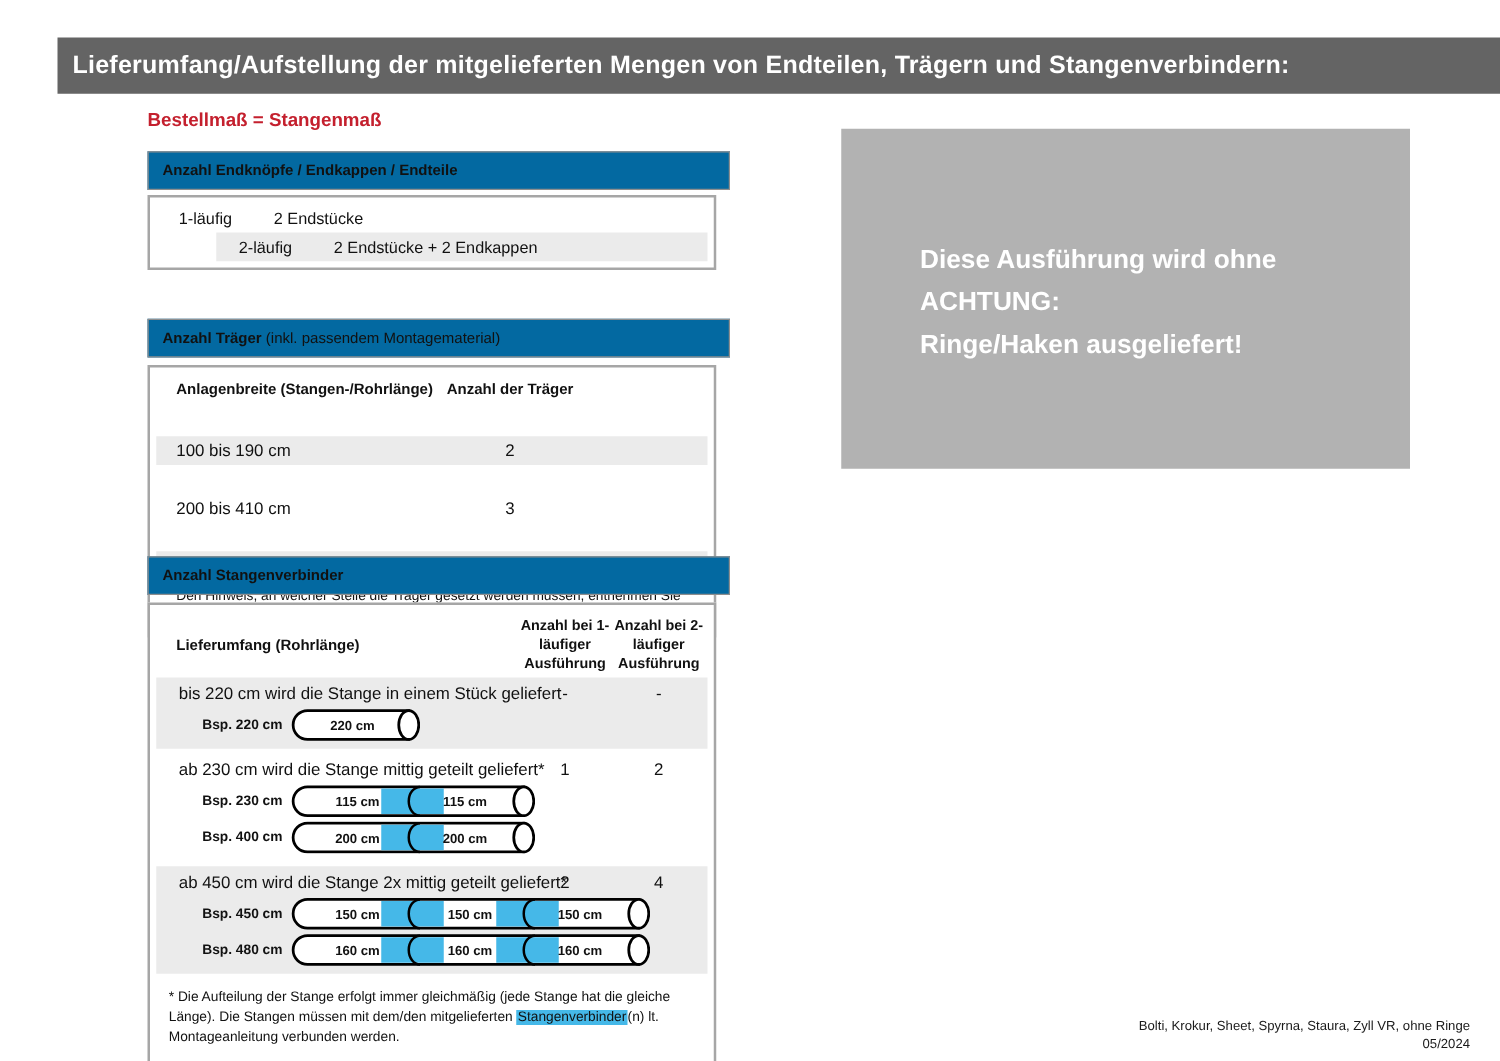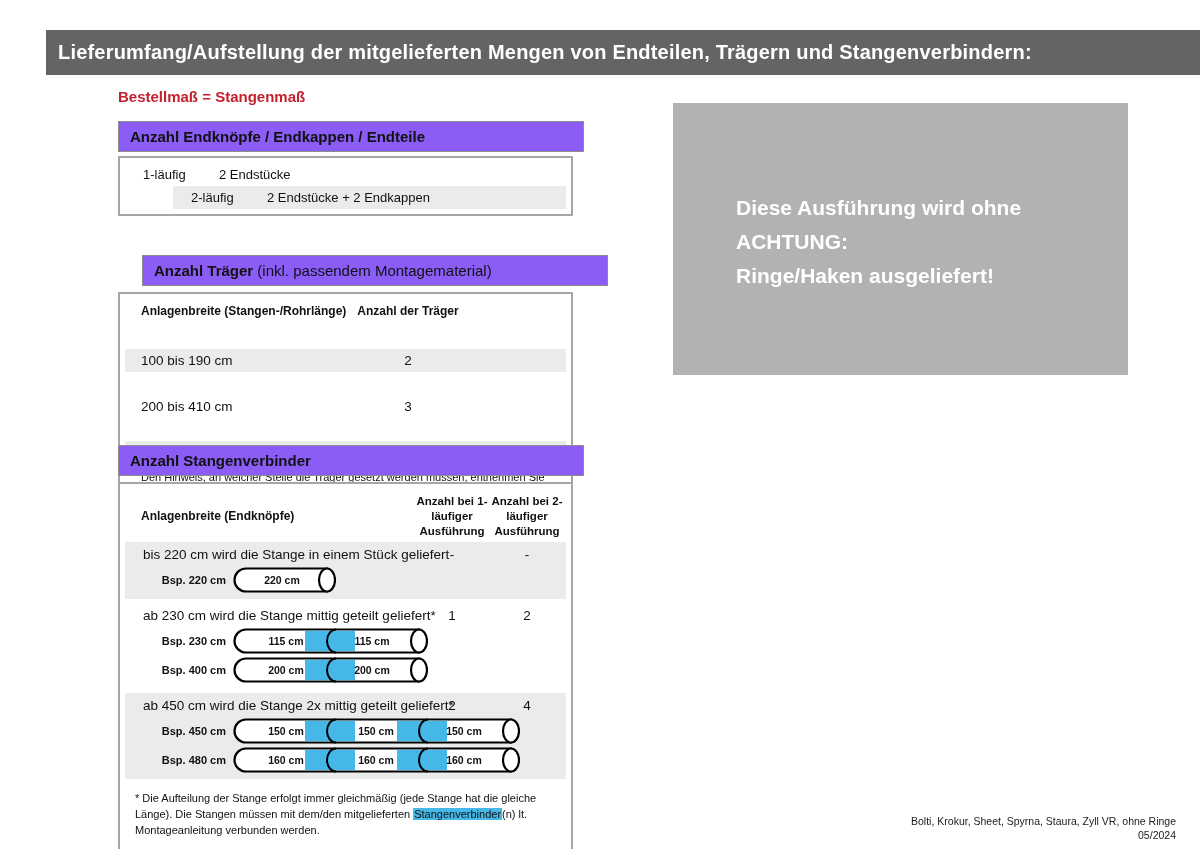--- a/index.html
+++ b/index.html
@@ -4,24 +4,24 @@
 <style>
   html,body{margin:0;padding:0;}
   body{background:#fff;font-family:"Liberation Sans",sans-serif;-webkit-font-smoothing:antialiased;}
   .page{position:relative;width:1200px;height:849px;background:#fff;overflow:hidden;}
 
   .topbar{position:absolute;left:46px;top:30px;width:1154px;height:45px;background:#646464;}
   .topbar .title{display:block;color:#fff;font-weight:bold;font-size:20px;line-height:45px;padding-left:12px;letter-spacing:.2px;white-space:nowrap;}
 
   .subtitle{position:absolute;left:118px;top:88px;color:#c4202e;font-weight:bold;font-size:15px;}
 
-  .sec-header{position:absolute;left:118px;width:453px;height:29px;background:#8b5cf6;border:1px solid #8e8e8e;font-size:15px;line-height:29px;padding-left:11px;box-sizing:content-box;color:#111;white-space:nowrap;overflow:hidden;}
+  .sec-header{position:absolute;left:118px;width:453px;height:29px;background:#0369a1;border:1px solid #8e8e8e;font-size:12px;line-height:29px;padding-left:11px;box-sizing:content-box;color:#111;white-space:nowrap;overflow:hidden;}
   .sec-header b{font-weight:bold;}
   .sec1{top:121px;}
-  .sec2{top:255px;margin-left:24px;}
+  .sec2{top:255px;}
   .sec3{top:445px;}
 
   .tbl{position:absolute;left:118px;width:455px;background:#fff;border:2px solid #a6a6a6;box-sizing:border-box;}
   .tbl1{top:156px;padding:5px 5px 5px 5px;}
   .tbl2{top:292px;padding:6px 5px 4px 5px;}
   .tbl3{top:482px;padding:6px 5px 0 5px;}
 
   .t1-row{display:flex;align-items:center;height:23px;font-size:13px;color:#111;padding-left:18px;}
   .t1-row.alt{background:#ebebeb;margin-left:48px;}
   .t1-label{width:76px;}
@@ -102,21 +102,21 @@
       <span class="t2-val">4</span>
     </div>
     <div class="t2-note">Den Hinweis, an welcher Stelle die Träger gesetzt werden müssen, entnehmen Sie bitte der Montageanleitung.</div>
   </div>
 
   <div class="sec-header sec3">
     <b>Anzahl Stangenverbinder</b>
   </div>
   <div class="tbl tbl3">
     <div class="t3-head">
-      <span class="t3-h1">Anlagenbreite (Endknöpfe)</span>
+      <span class="t3-h1">Lieferumfang (Rohrlänge)</span>
       <span class="t3-h2">Anzahl bei 1-läufiger Ausführung</span>
       <span class="t3-h3">Anzahl bei 2-läufiger Ausführung</span>
     </div>
 
     <div class="t3-row alt">
       <div class="t3-desc">bis 220 cm wird die Stange in einem Stück geliefert</div>
       <span class="t3-c1">-</span>
       <span class="t3-c2">-</span>
       <div class="rod-line">
         <span class="rod-label">Bsp. 220 cm</span>

